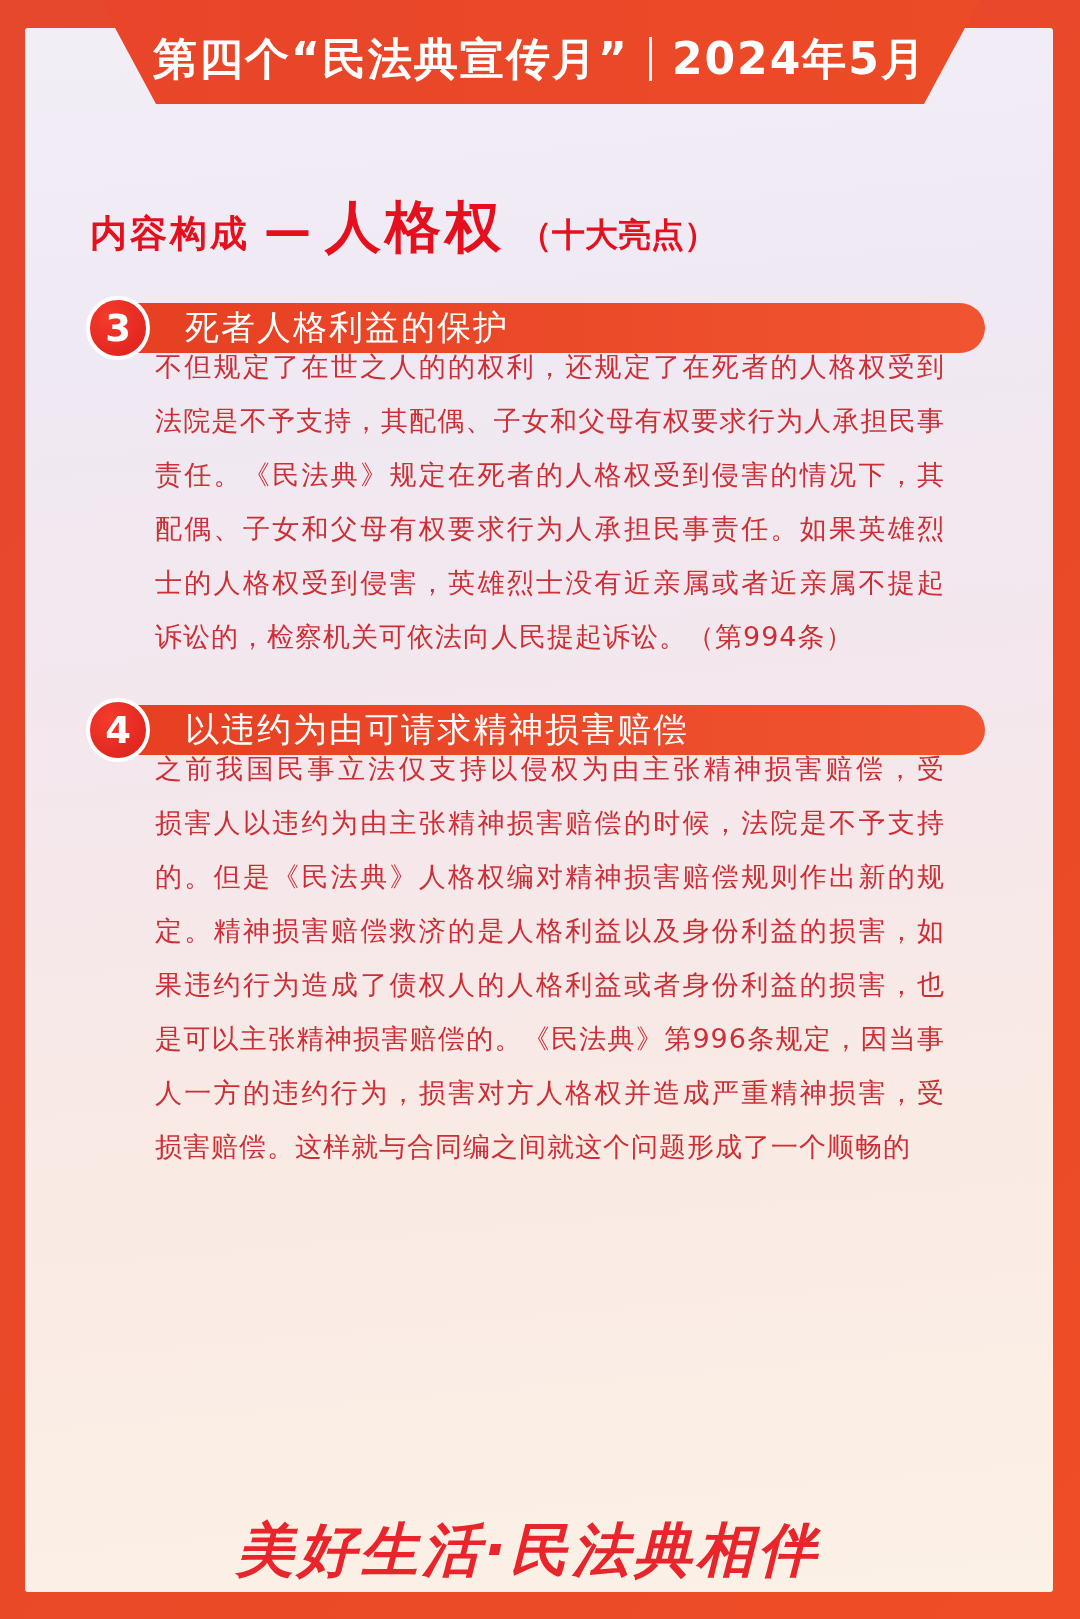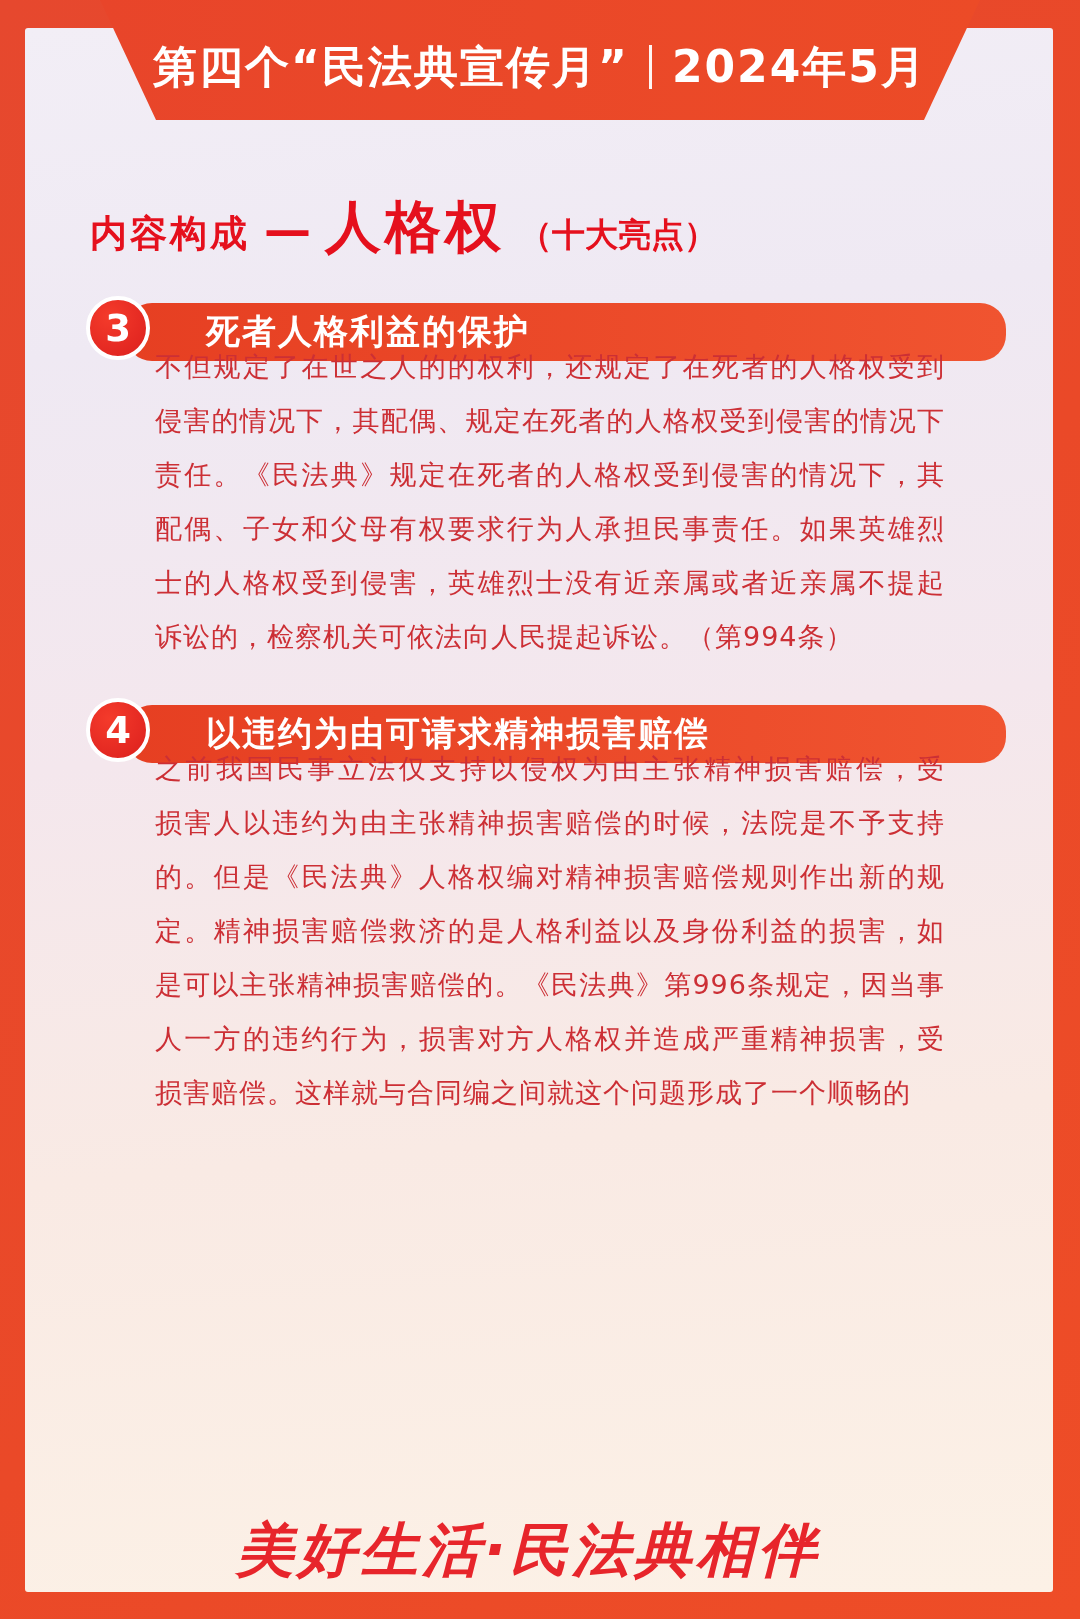--- a/index.html
+++ b/index.html
@@ -10,21 +10,21 @@
   }
   
   .panel{
     position:absolute;left:25px;top:28px;width:1028px;height:1564px;
     background:linear-gradient(175deg,#f2eef6 0%,#efe9f3 20%,#f4e7ed 45%,#f9eae4 70%,#fcf1e6 100%);
     border-radius:3px;
   }
   
   .banner{
     position:absolute;left:50%;transform:translateX(-50%);top:0;
-    width:880px;height:120px;
+    width:880px;height:104px;
     background:linear-gradient(90deg,#e8452a,#ec4b27);
     clip-path:polygon(0 0,100% 0,calc(100% - 56px) 100%,56px 100%);
     display:flex;align-items:center;justify-content:center;
     color:#ffffff;font-size:44px;font-weight:bold;letter-spacing:2px;
     padding-top:14px;box-sizing:border-box;
   }
   .banner .sep{
     display:inline-block;width:3px;height:44px;background:#ffffff;
     margin:0 20px;opacity:.95;vertical-align:middle;
   }
@@ -32,24 +32,24 @@
   .page-title{
     position:absolute;left:90px;top:190px;white-space:nowrap;
     color:#e5101d;display:flex;align-items:baseline;
   }
   .page-title .t-prefix{font-size:37px;font-weight:600;letter-spacing:3px;}
   .page-title .t-dash{font-size:47px;font-weight:800;margin:0 14px;}
   .page-title .t-main{font-size:56px;font-weight:800;letter-spacing:4px;}
   .page-title .t-note{font-size:33px;font-weight:600;margin-left:14px;}
   
   .sec-bar{
-    position:absolute;left:126px;width:880px;height:58px;border-radius:26px;
+    position:absolute;left:105px;width:880px;height:50px;border-radius:26px;
     background:linear-gradient(90deg,#e63f22,#f05430);
     display:flex;align-items:center;
-    color:#ffffff;font-size:34px;font-weight:bold;letter-spacing:2px;
+    color:#ffffff;font-size:34px;font-weight:normal;letter-spacing:2px;
     padding-left:80px;box-sizing:border-box;
   }
   .sec-circle{
     position:absolute;left:86px;width:64px;height:64px;border-radius:50%;
     background:radial-gradient(circle at 35% 30%,#f43b2b,#dc1f1d);
     border:4px solid #ffffff;box-sizing:border-box;
     display:flex;align-items:center;justify-content:center;
     color:#ffffff;font-size:37px;font-weight:bold;
   }
   
@@ -91,36 +91,37 @@
 </div>
 
 <div class="sec-bar" id="sec3-bar">
   <span>死者人格利益的保护</span>
 </div>
 <div class="sec-circle" id="sec3-circle">
   <span>3</span>
 </div>
 <div class="sec-body" id="sec3-body">
     <div class="body-line">不但规定了在世之人的的权利，还规定了在死者的人格权受到</div>
-    <div class="body-line">侵害的情况下，其配偶、规定在死者的人格权受到侵害的情况下</div>
+    <div class="body-line">法院是不予支持，其配偶、子女和父母有权要求行为人承担民事</div>
     <div class="body-line">责任。《民法典》规定在死者的人格权受到侵害的情况下，其</div>
     <div class="body-line">配偶、子女和父母有权要求行为人承担民事责任。如果英雄烈</div>
     <div class="body-line">士的人格权受到侵害，英雄烈士没有近亲属或者近亲属不提起</div>
     <div class="body-line">诉讼的，检察机关可依法向人民提起诉讼。（第994条）</div>
   </div>
 
 <div class="sec-bar" id="sec4-bar">
   <span>以违约为由可请求精神损害赔偿</span>
 </div>
 <div class="sec-circle" id="sec4-circle">
   <span>4</span>
 </div>
 <div class="sec-body" id="sec4-body">
     <div class="body-line">之前我国民事立法仅支持以侵权为由主张精神损害赔偿，受</div>
     <div class="body-line">损害人以违约为由主张精神损害赔偿的时候，法院是不予支持</div>
     <div class="body-line">的。但是《民法典》人格权编对精神损害赔偿规则作出新的规</div>
     <div class="body-line">定。精神损害赔偿救济的是人格利益以及身份利益的损害，如</div>
+    <div class="body-line">果违约行为造成了债权人的人格利益或者身份利益的损害，也</div>
     <div class="body-line">是可以主张精神损害赔偿的。《民法典》第996条规定，因当事</div>
     <div class="body-line">人一方的违约行为，损害对方人格权并造成严重精神损害，受</div>
     <div class="body-line">损害赔偿。这样就与合同编之间就这个问题形成了一个顺畅的</div>
   </div>
 
 <div class="footer-slogan">美好生活·民法典相伴</div>
 
 </body></html>

